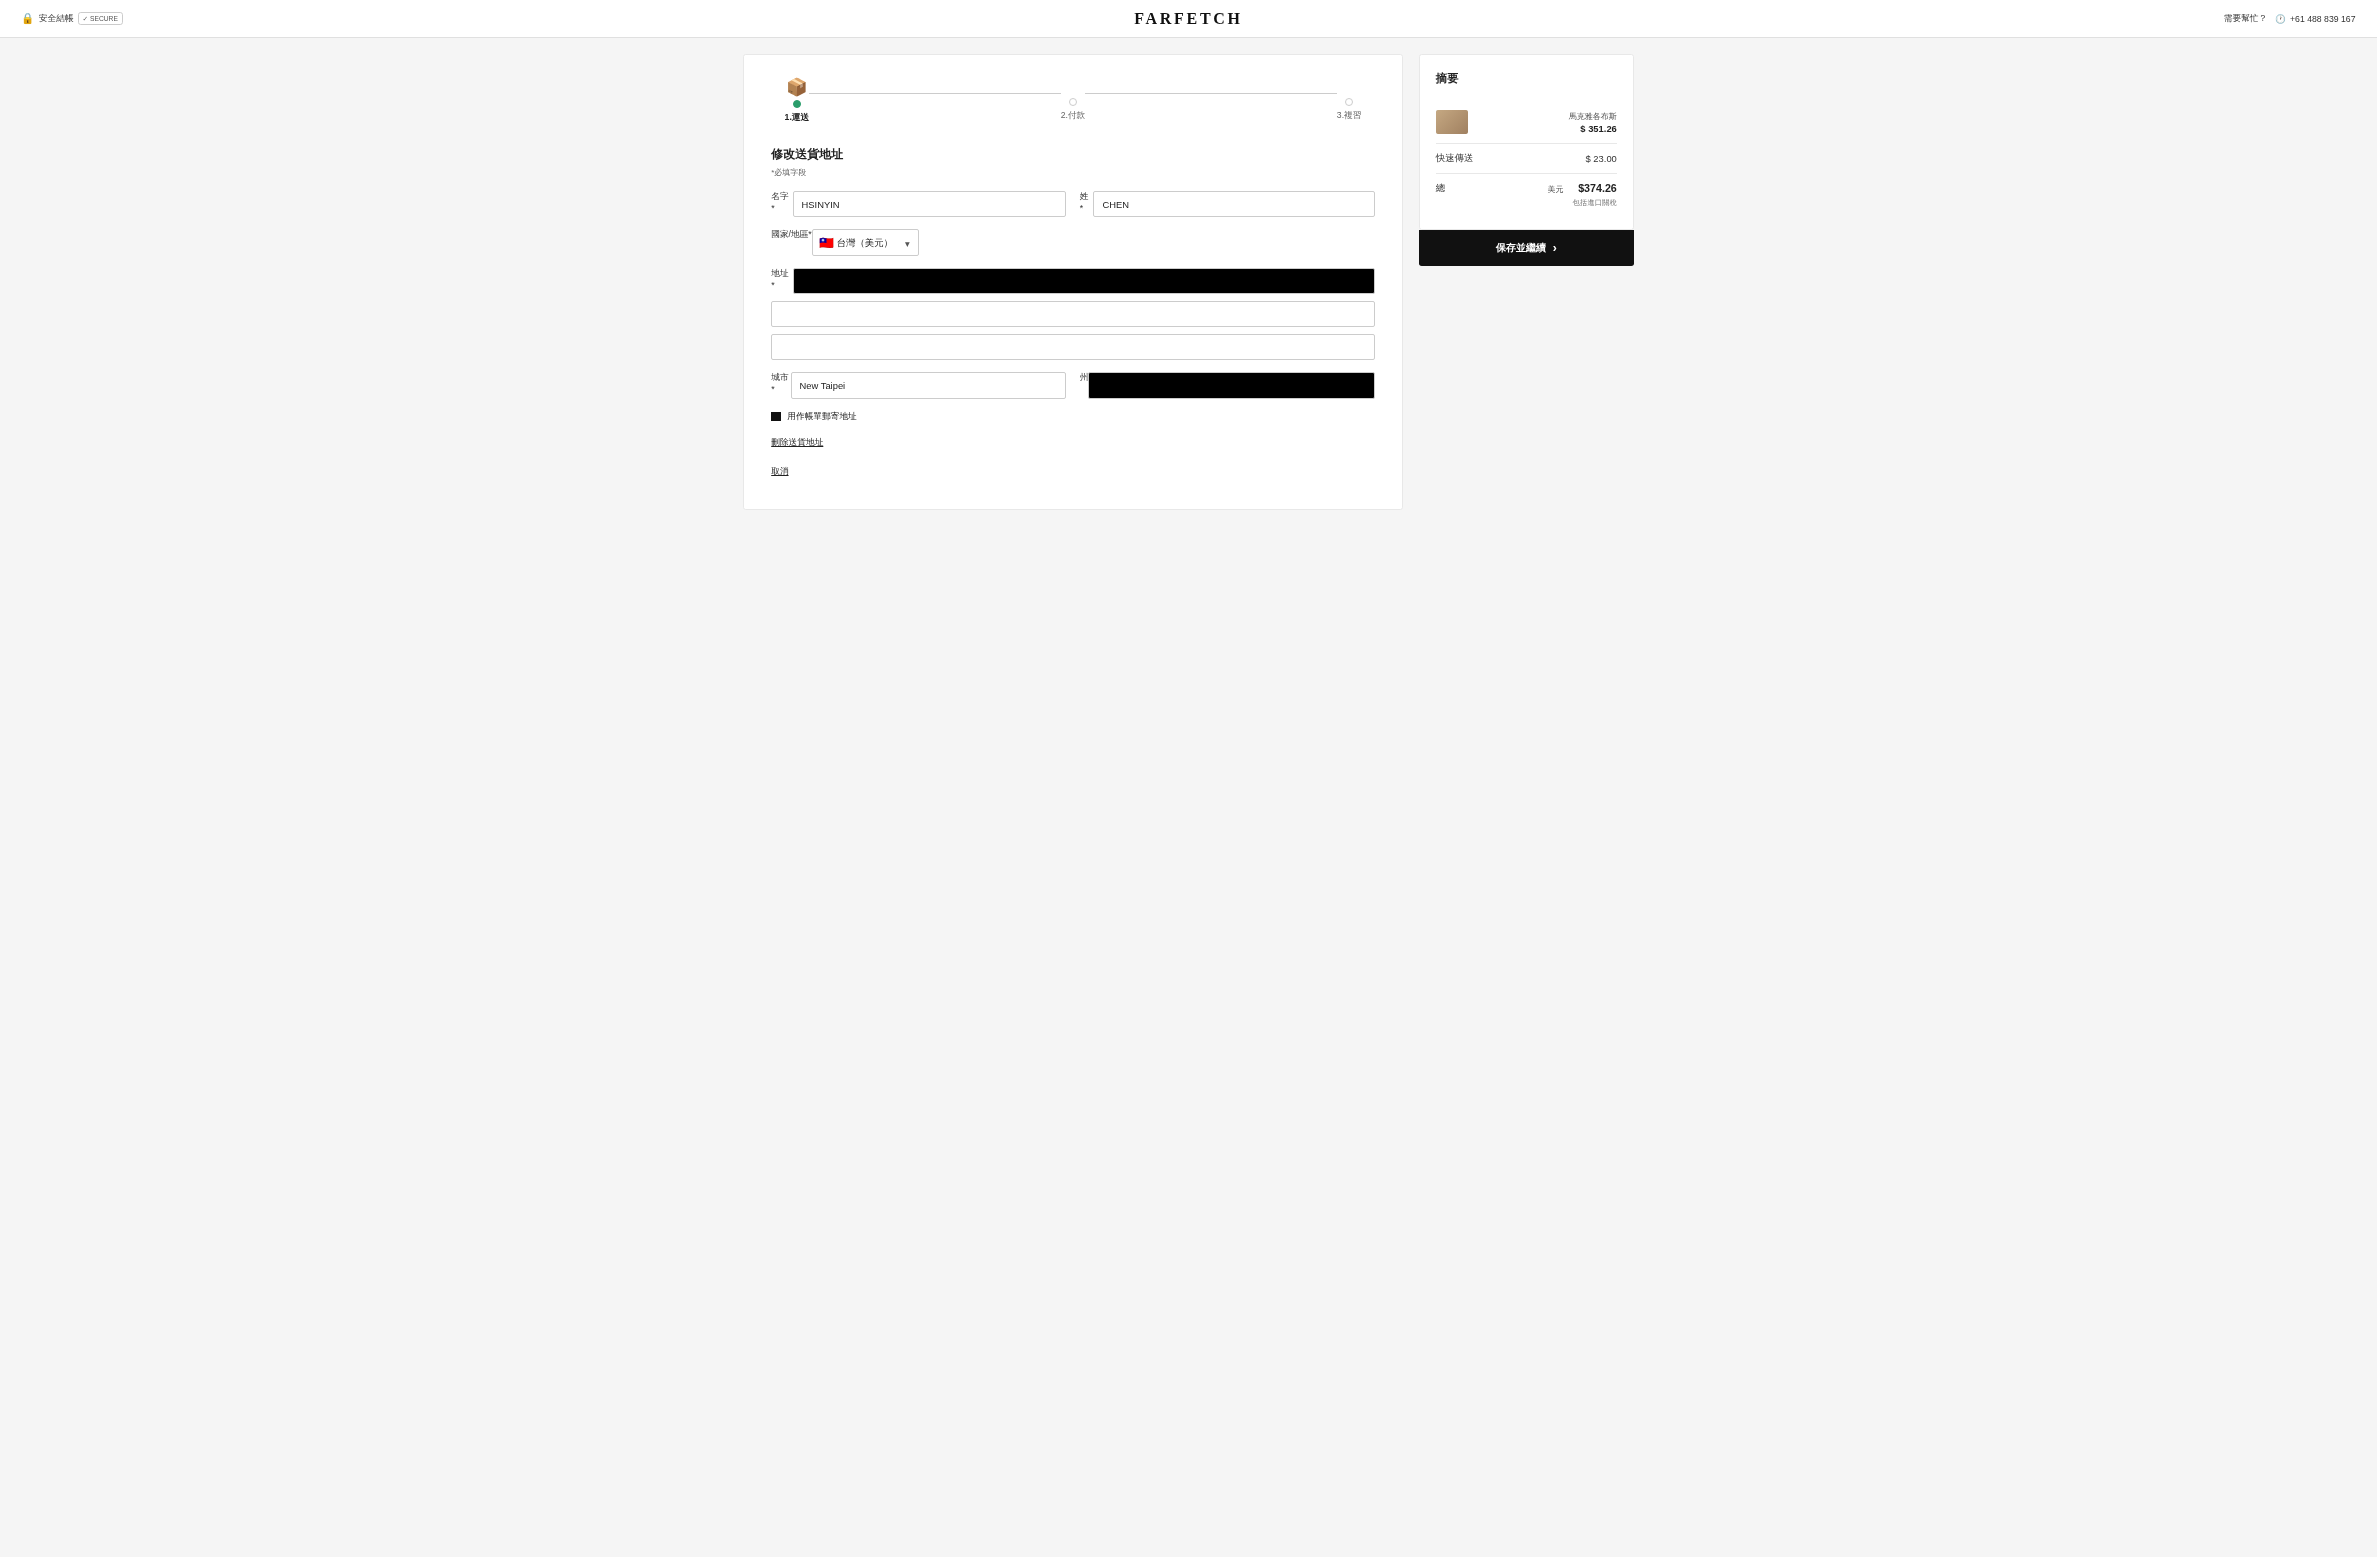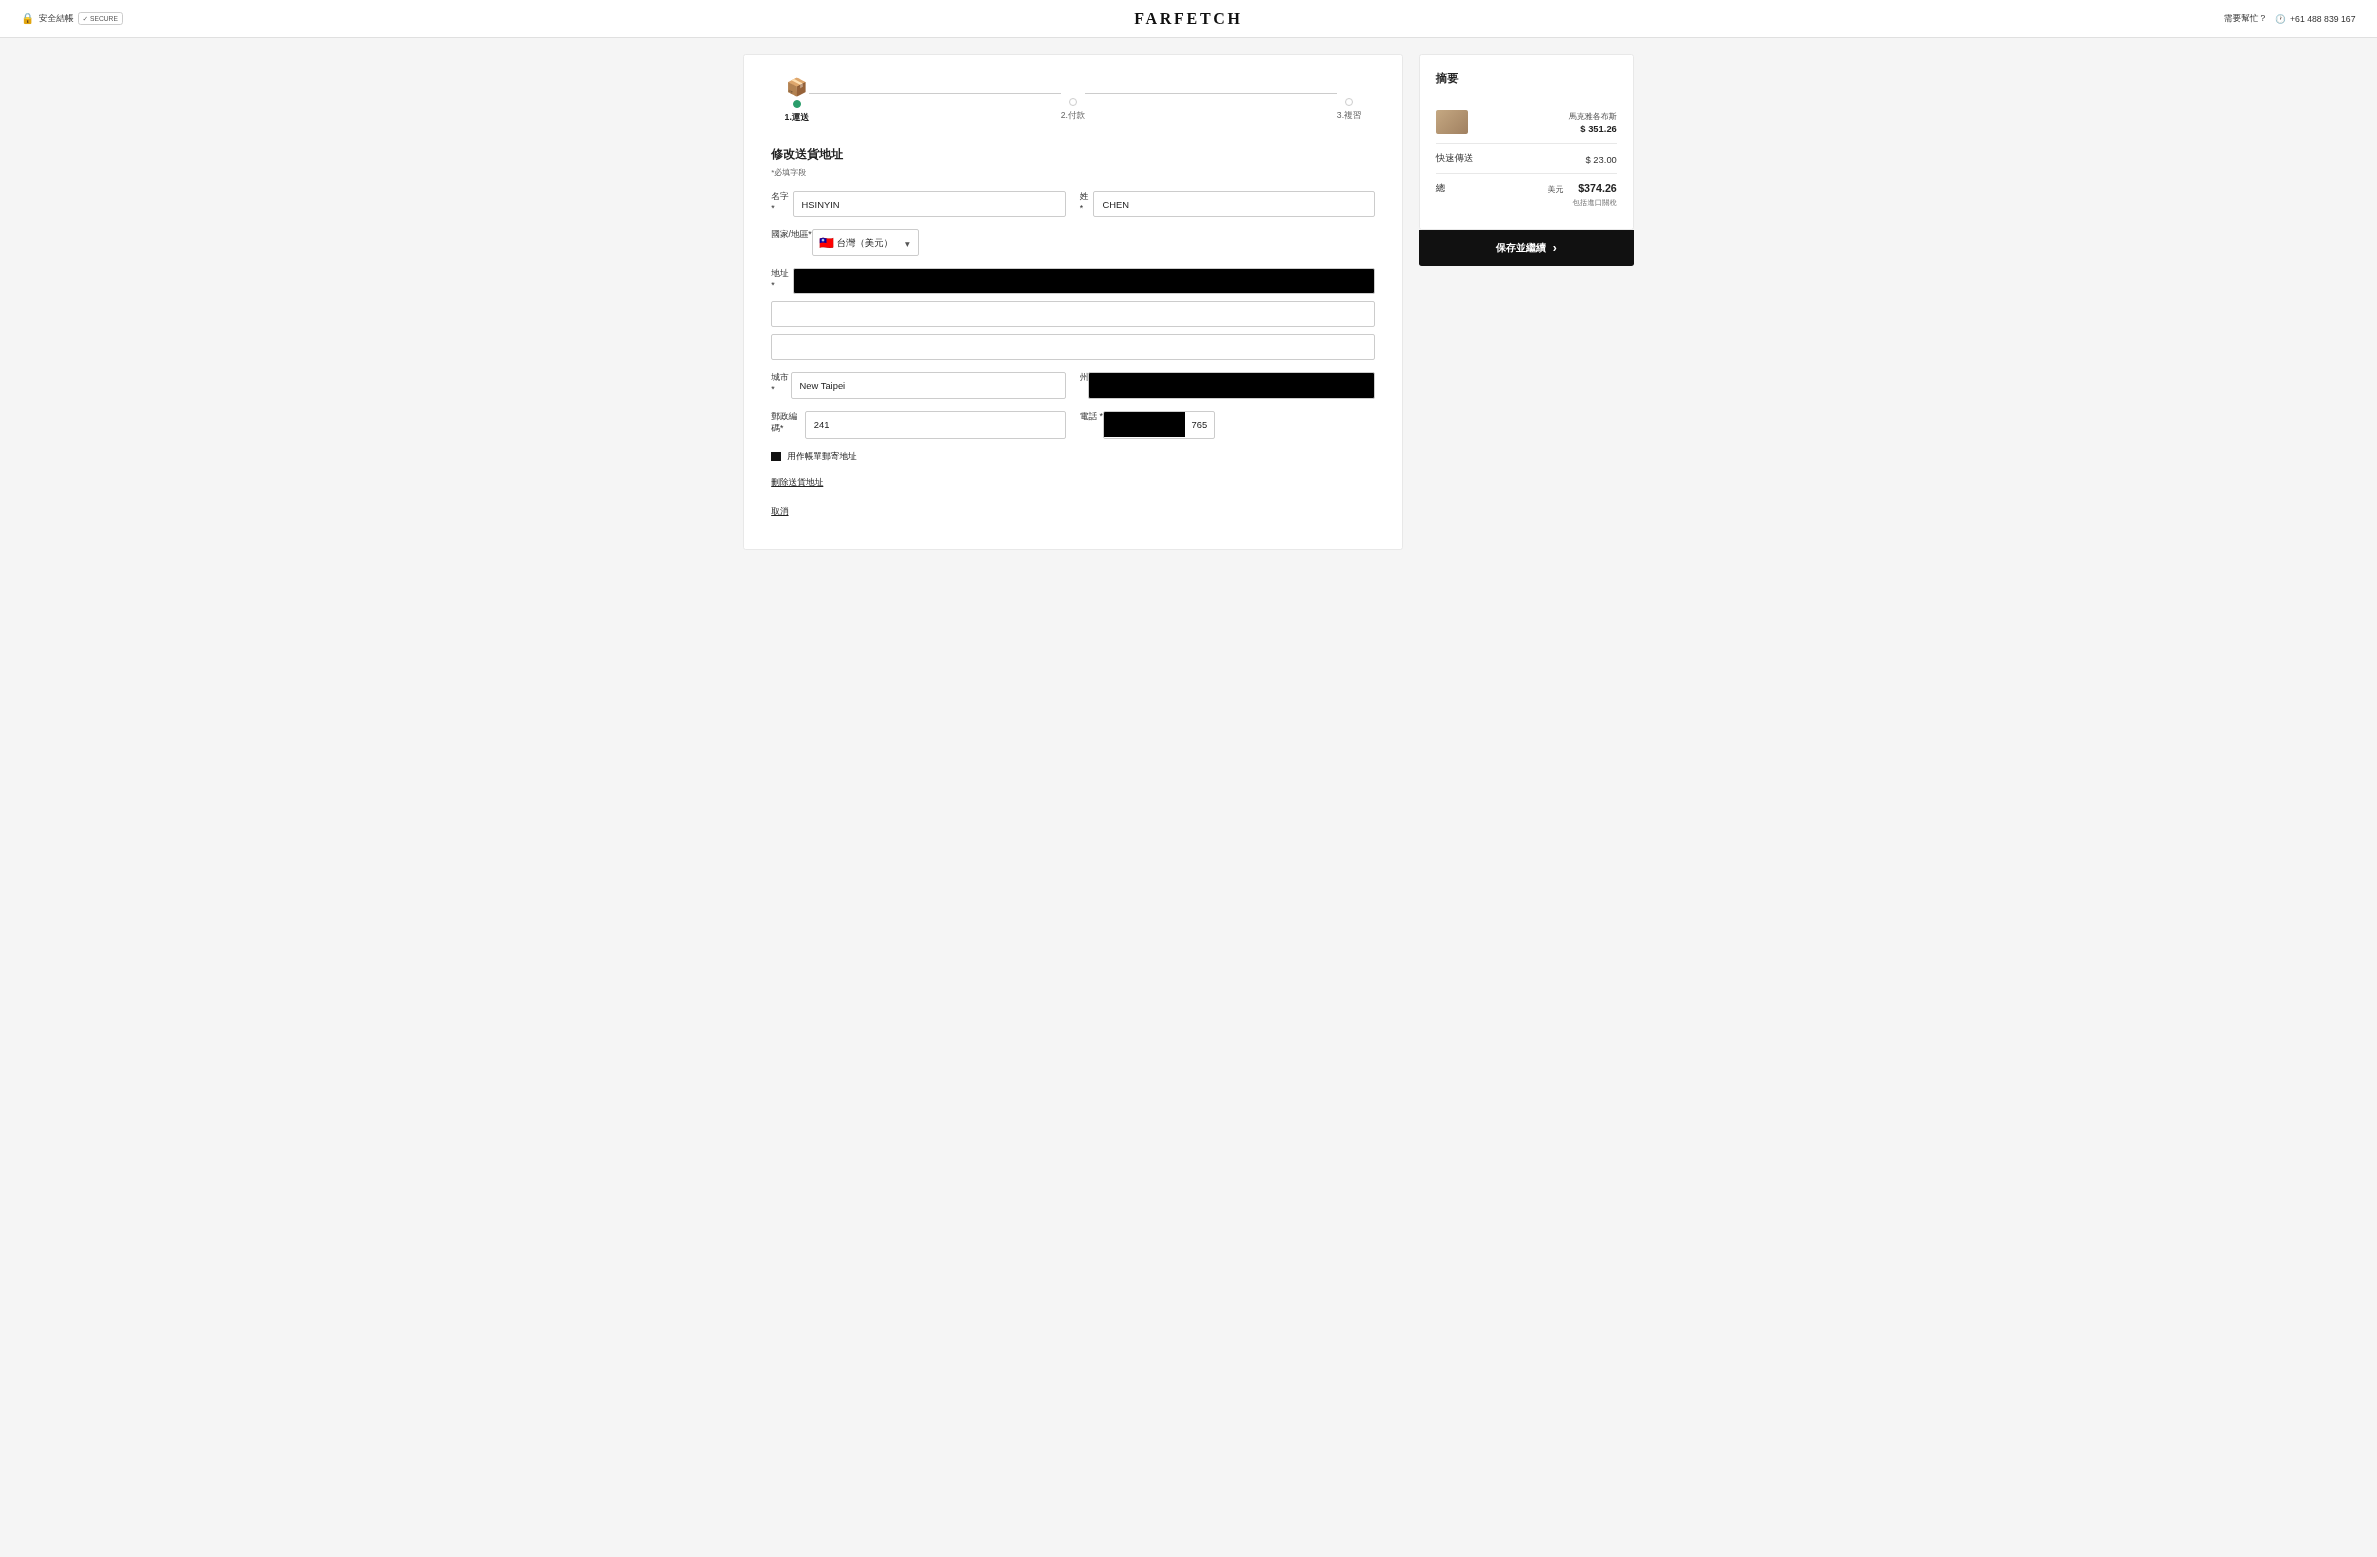--- a/index.html
+++ b/index.html
@@ -261,21 +261,21 @@
       font-weight: 600;
     }
     .summary-divider {
       border: none;
       border-top: 0.7px solid #e8e8e8;
       margin: 8px 0;
     }
     .summary-shipping-row, .summary-total-row {
       display: flex;
       justify-content: space-between;
-      align-items: flex-end;
+      align-items: center;
       margin-bottom: 5.4px;
     }
     .summary-label { font-size: 9.4px; color: #333; }
     .summary-value { font-size: 9.4px; color: #333; }
     .total-value {
       font-size: 10.7px;
       font-weight: 700;
     }
     .total-currency {
       font-size: 8px;
@@ -447,33 +447,20 @@
       <div class="form-group">
         <label class="form-label">城市*</label>
         <input class="form-input" type="text" value="New Taipei" style="">
       </div>
       <div class="form-group">
         <label class="form-label">州</label>
         <input class="form-input" type="text" value="" style="background: rgb(0, 0, 0); color: rgb(0, 0, 0);">
       </div>
     </div>
 
-    <div class="form-row">
-      <div class="form-group">
-        <label class="form-label">郵政編碼*</label>
-        <input class="form-input" type="text" value="241" style="">
-      </div>
-      <div class="form-group">
-        <label class="form-label">電話 *</label>
-        <div class="input-partial">
-          <span class="redact-block"></span>
-          <span class="suffix-text">765</span>
-        </div>
-      </div>
-    </div>
 
     <div class="checkbox-row">
       <div class="checkbox-box"></div>
       <span class="checkbox-label">用作帳單郵寄地址</span>
     </div>
 
     <div style="margin-bottom:6.7px;">
       <span class="link-action">刪除送貨地址</span>
     </div>
 

